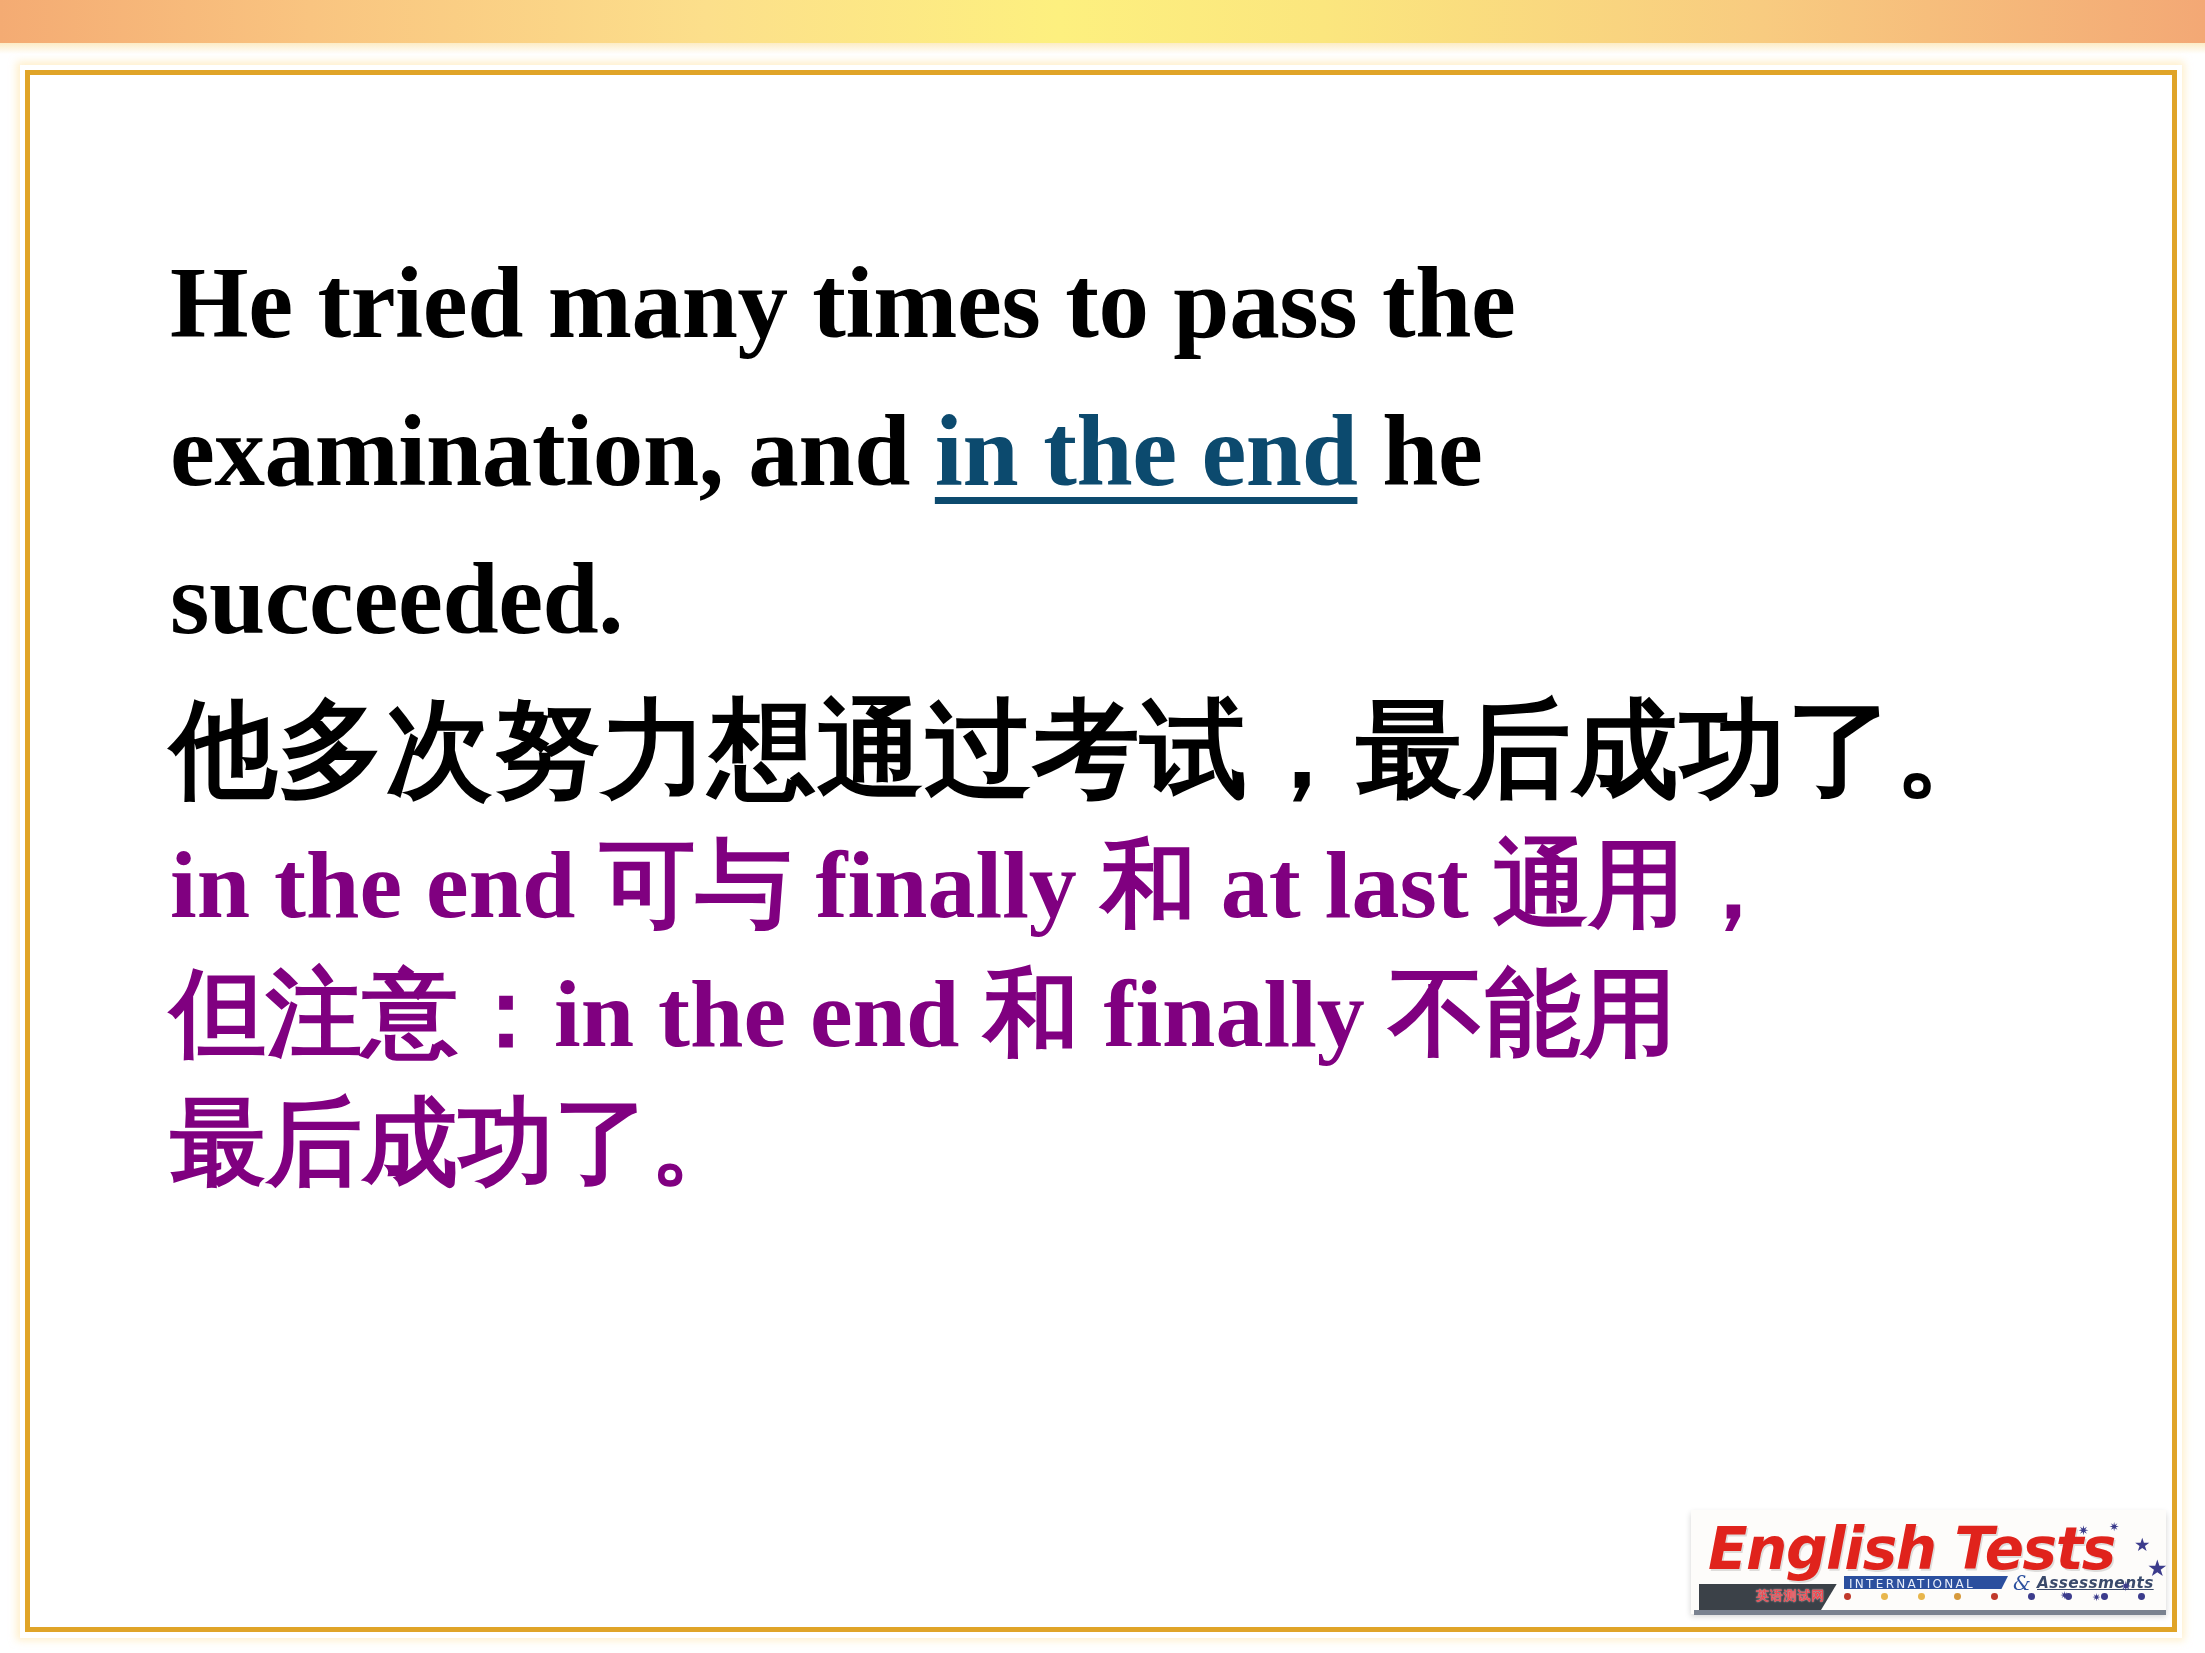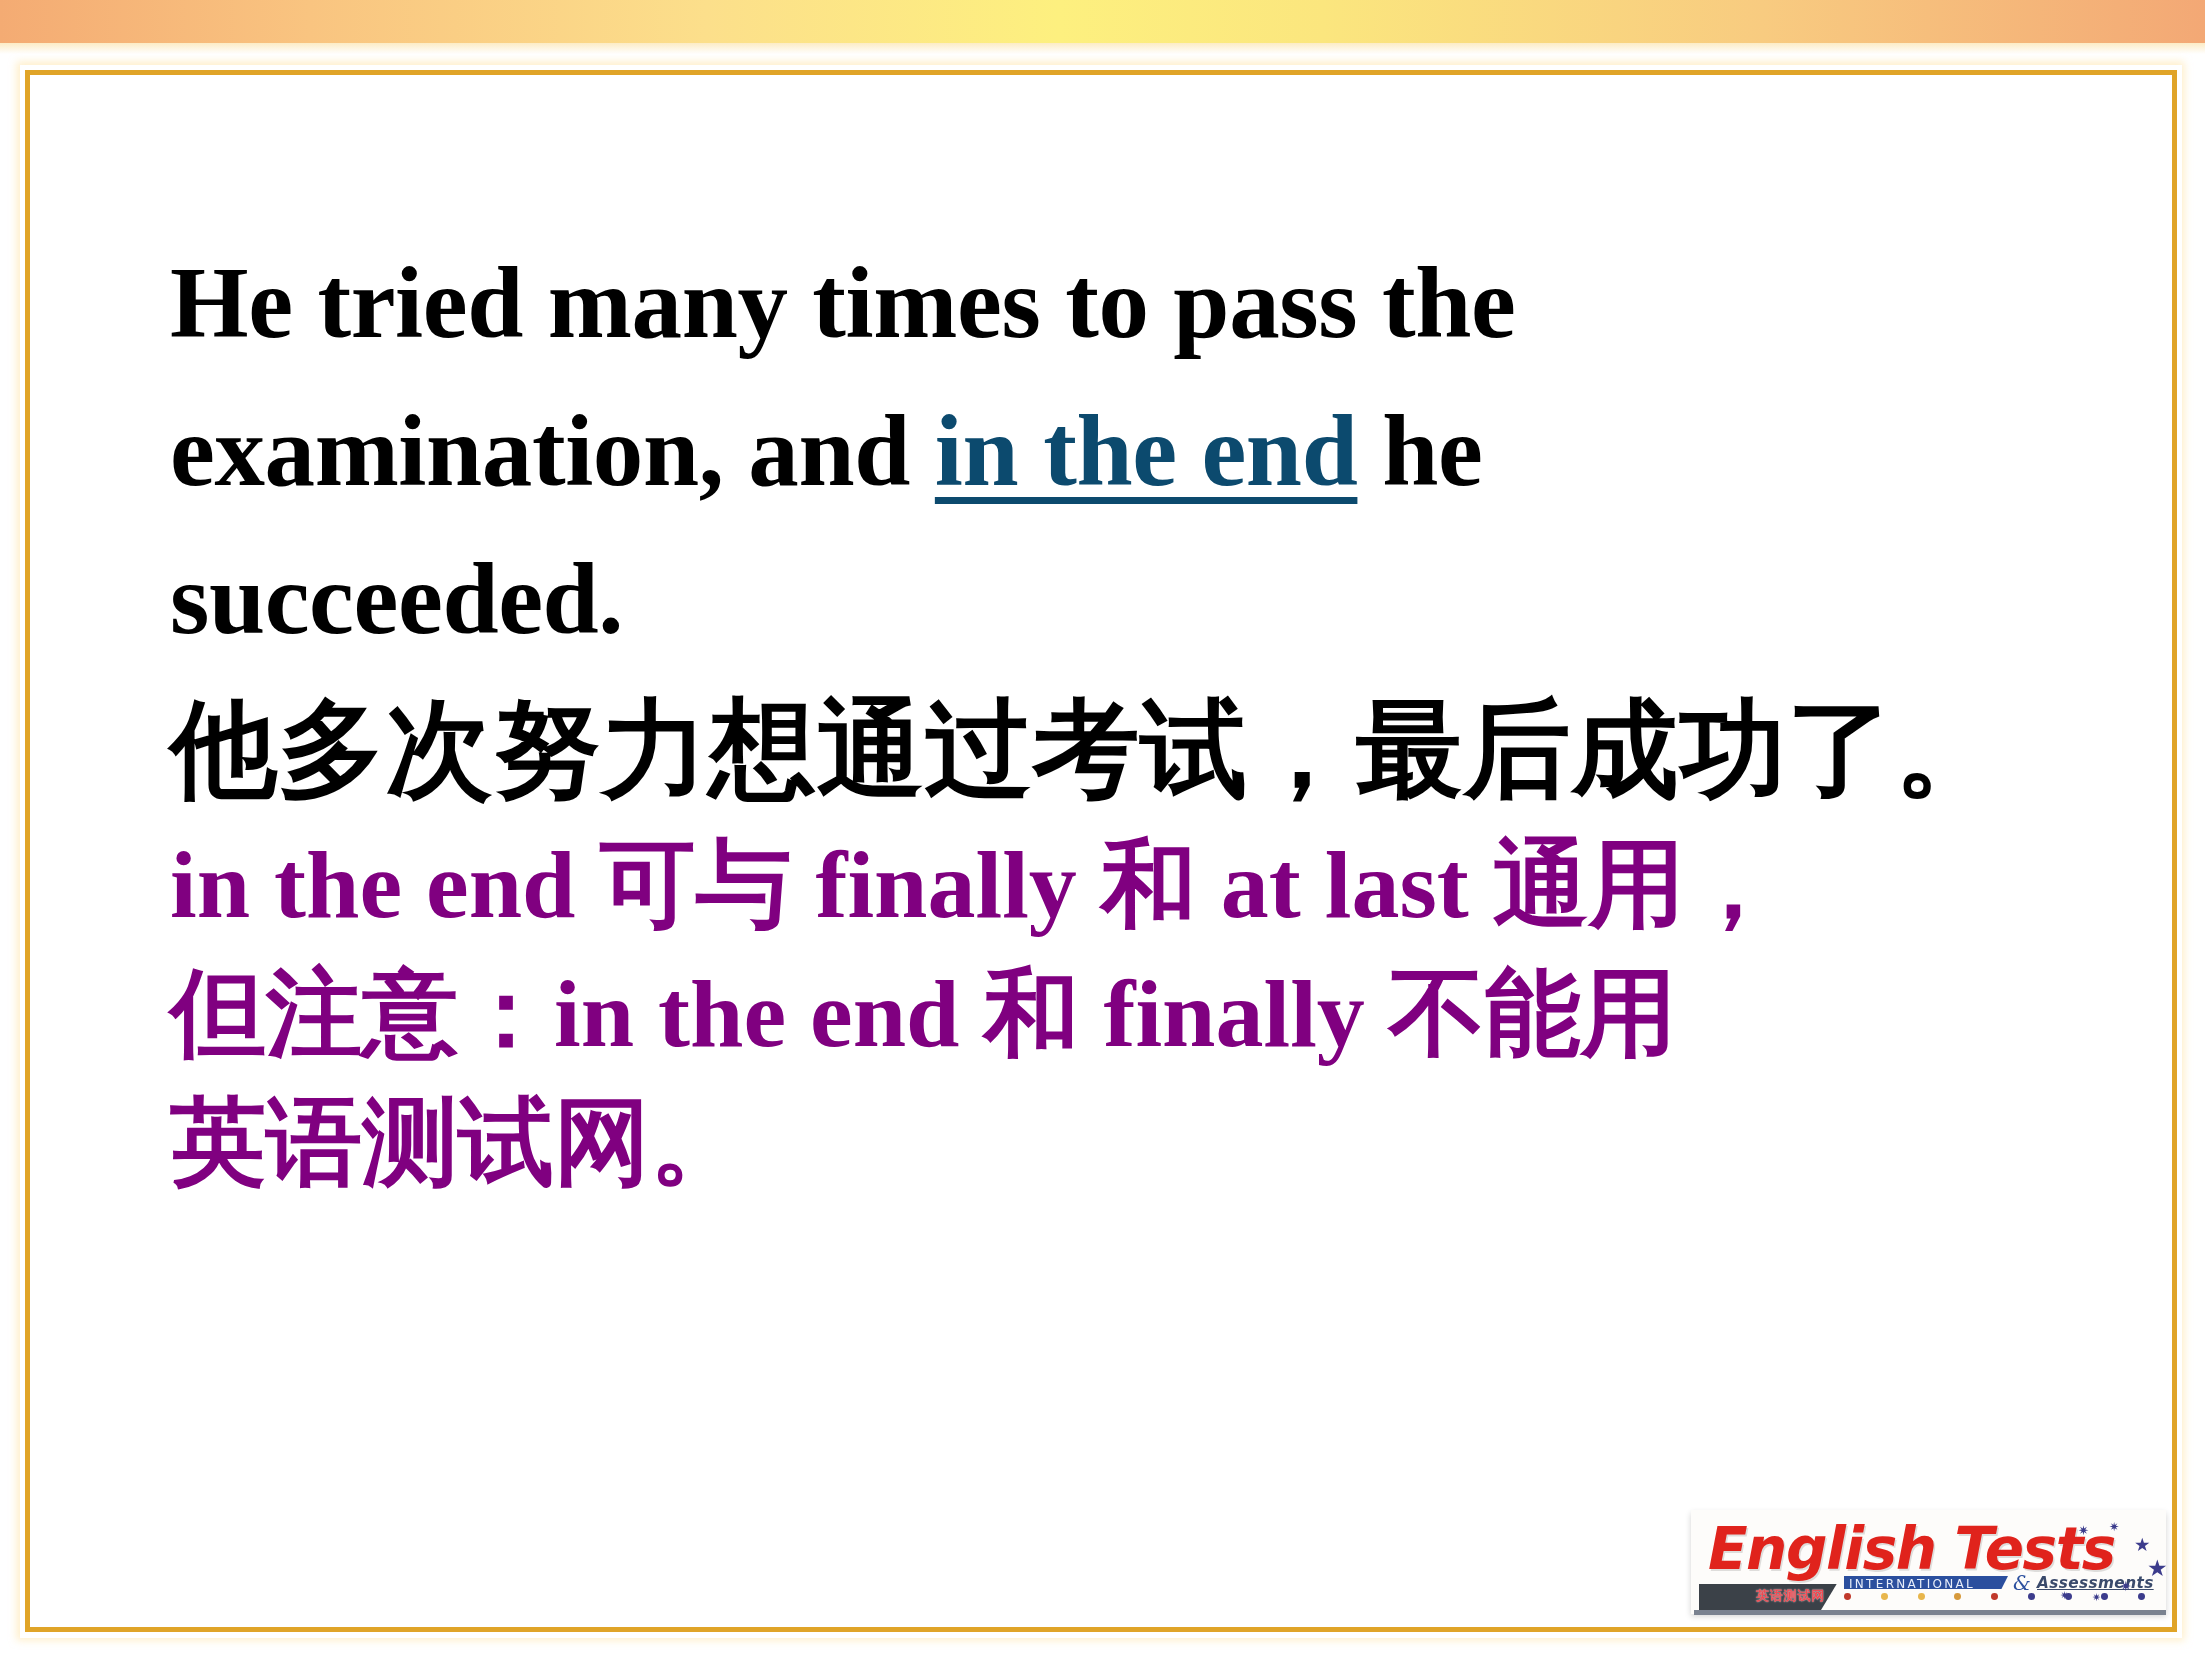--- a/index.html
+++ b/index.html
@@ -262,21 +262,21 @@
 
     <div class="line purple-line">
       <span>in the end 可与 finally 和 at last 通用，</span>
     </div>
 
     <div class="line purple-line">
       <span>但注意：in the end 和 finally 不能用</span>
     </div>
 
     <div class="line purple-line">
-      <span>英语测试网。</span>
+      <span>最后成功了。</span>
     </div>
 
   </div>
 
   <div id="logo">
     <div id="logo-card"></div>
 
     <div id="logo-wordmark">English Tests</div>
 
     <div id="logo-blue-bar"></div>

